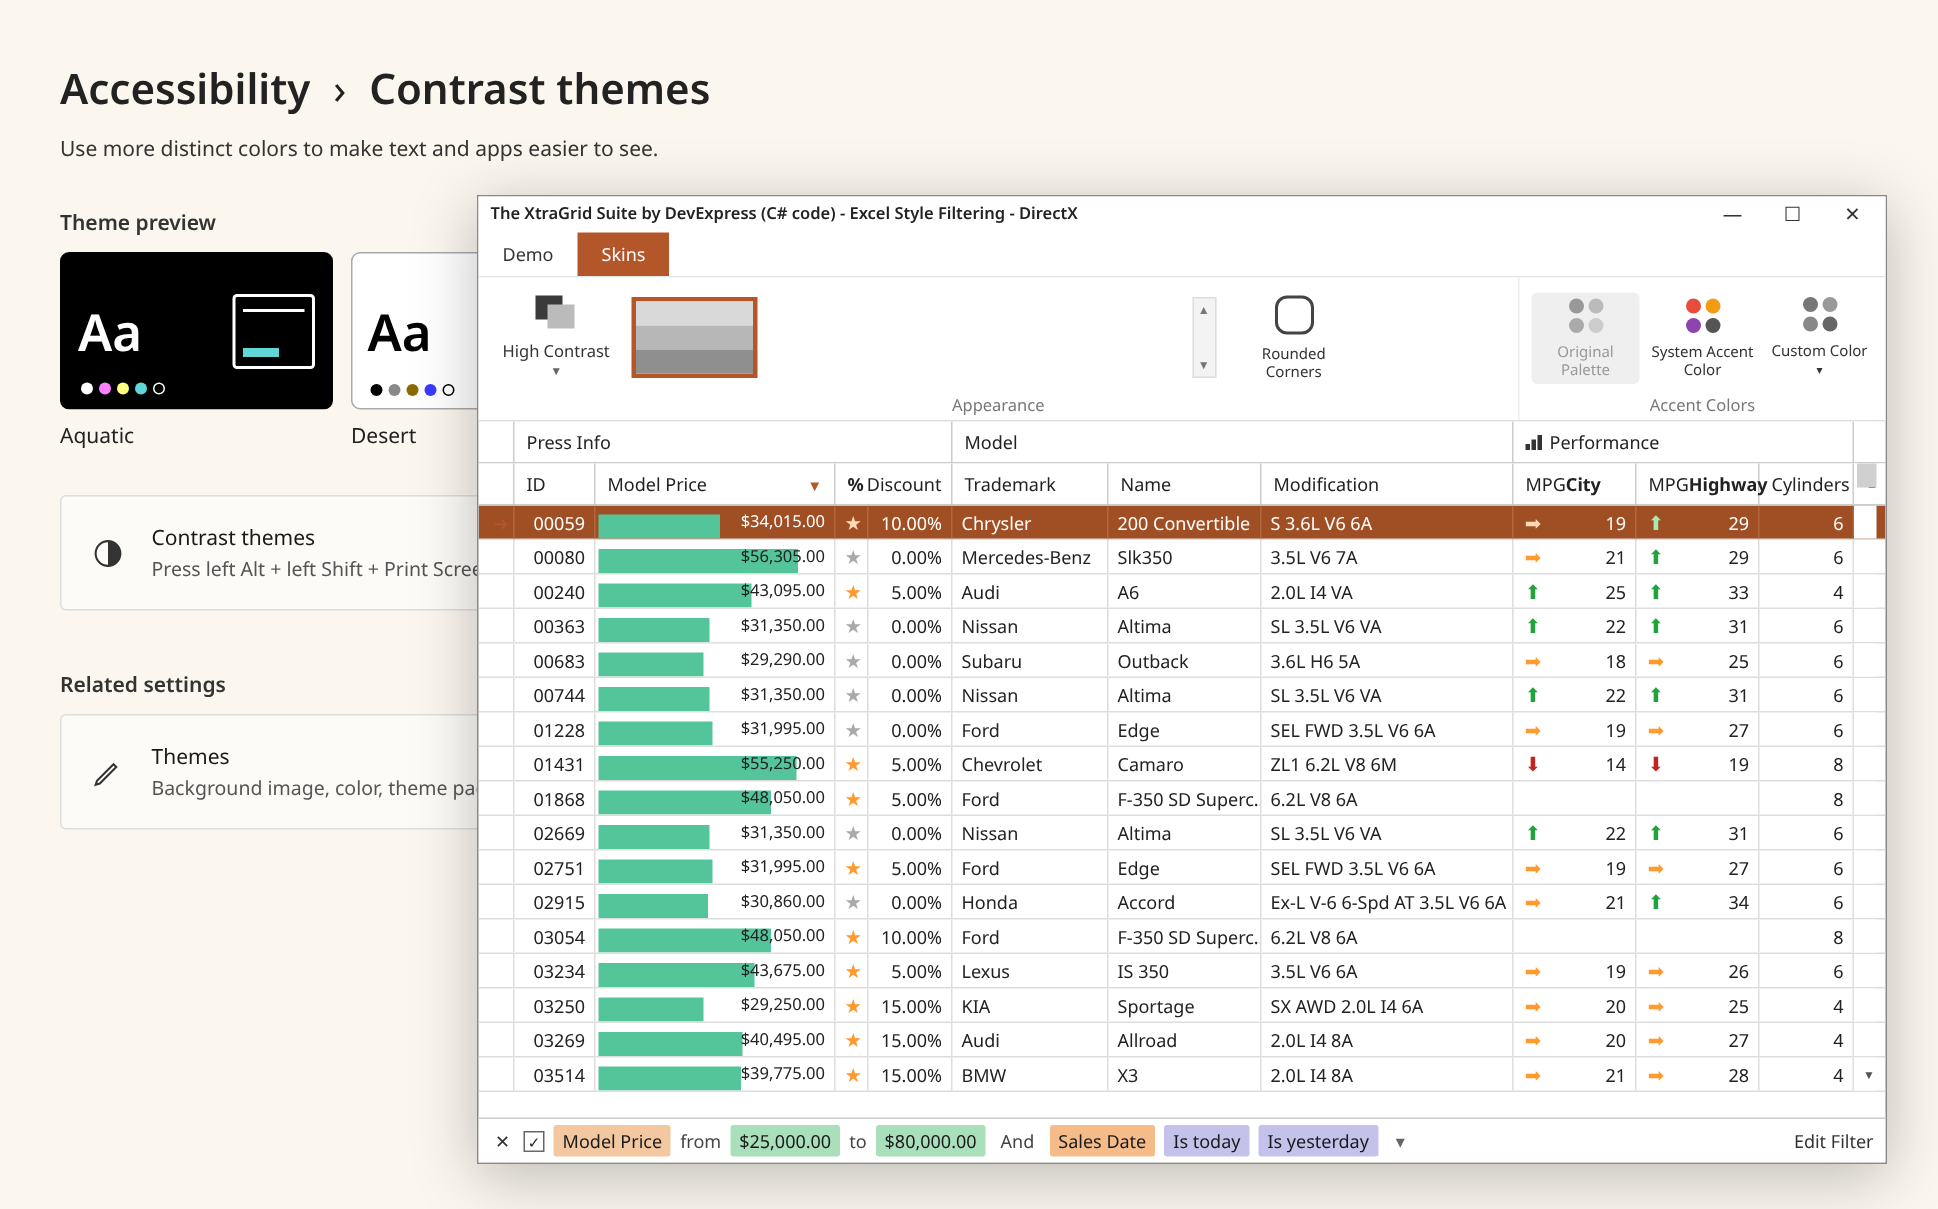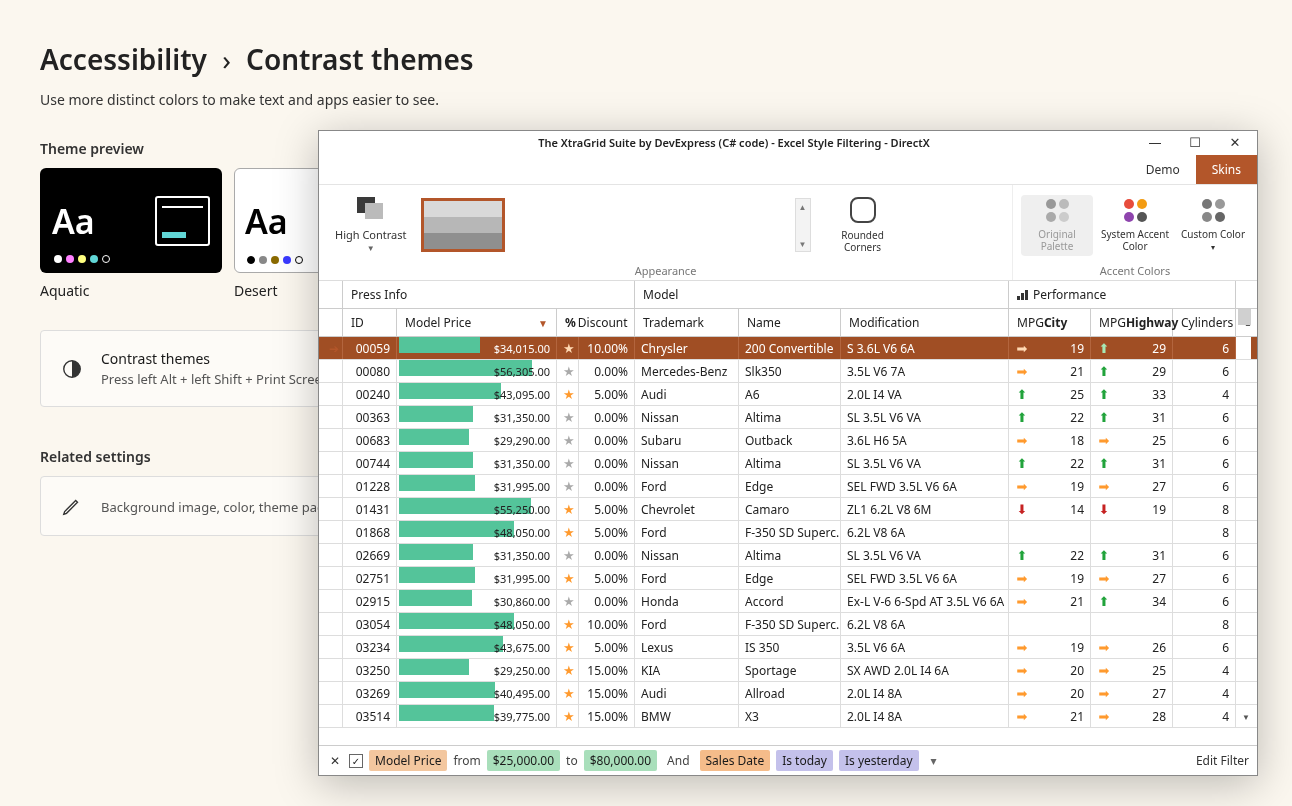--- a/index.html
+++ b/index.html
@@ -58,24 +58,24 @@
   width: 940px; height: 646px;
   background: #fff; border: 1px solid #888;
   box-shadow: 0 8px 40px rgba(0,0,0,0.25);
   display: flex; flex-direction: column;
   font-size: 12px;
 }
 .win-titlebar {
   height: 22px; display: flex; align-items: center;
   background: #fff; padding: 0 8px;
 }
-.win-title { flex: 1; text-align: center; font-size: 11px; color: #222; font-weight: 600; }
+.win-title { flex: 1; font-size: 11px; color: #222; font-weight: 600; }
 .win-btns { display: flex; gap: 12px; font-size: 13px; }
 .win-btn { width: 28px; text-align: center; color: #333; cursor: pointer; }
-.tabs { display: flex; background: #fff; border-bottom: 1px solid #e4e4e4; padding-top: 2px; justify-content: flex-end;}
+.tabs { display: flex; background: #fff; border-bottom: 1px solid #e4e4e4; padding-top: 2px;}
 .tab { padding: 6px 16px; font-size: 12px; color: #333; }
 .tab.active { background: #b3562a; color: #fff; }
 .ribbon {
   display: flex; align-items: stretch; background: #fff;
   border-bottom: 1px solid #ddd; height: 96px;
 }
 .ribbon-group {
   display: flex; flex-direction: column; align-items: center;
   padding: 6px 8px 2px 8px; border-right: 1px solid #eee;
 }
@@ -139,21 +139,21 @@
 }
 .grid-row .cell {
   border-right: 1px solid #ddd; padding: 0 6px;
   display: flex; align-items: center; overflow: hidden; white-space: nowrap;
 }
 .grid-row.selected {
   background: #a04e24; color: #fff;
 }
 .grid-row.selected .cell { border-right-color: #b3653e; }
 .indicator-arrow { color: #b3562a; font-size: 12px; padding-left: 4px; }
-.price-bar { width: 100%; height: 100%; display: flex; align-items: flex-start; position: relative; }
+.price-bar { width: 100%; height: 100%; display: flex; align-items: flex-end; position: relative; }
 .price-bar .bar {
   height: 16px; background: #54c49a; position: relative;
 }
 .price-bar .val {
   position: absolute; right: 4px; top: 50%; transform: translateY(-50%);
   font-size: 11px; color: #222;
 }
 .grid-row.selected .price-bar .val { color: #fff; }
 .star { font-size: 13px; }
 .star.gray { color: #aaa; }
@@ -238,20 +238,21 @@
       <div class="desc">Press left Alt + left Shift + Print Screen</div>
     </div>
   </div>
 
   <div class="section-label">Related settings</div>
   <div class="settings-card">
     <svg class="icon" viewBox="0 0 24 24">
         <path d="M3 21l3-1 12-12-2-2L4 18l-1 3z" fill="none" stroke="#333" stroke-width="1.5"></path>
       </svg>
     <div>
+      <div class="title">Themes</div>
       <div class="desc">Background image, color, theme packs</div>
     </div>
   </div>
 </div>
 
 <div class="win">
   <div class="win-titlebar">
     <div class="win-title">The XtraGrid Suite by DevExpress (C# code) - Excel Style Filtering - DirectX</div>
     <div class="win-btns">
       <div class="win-btn">—</div>

